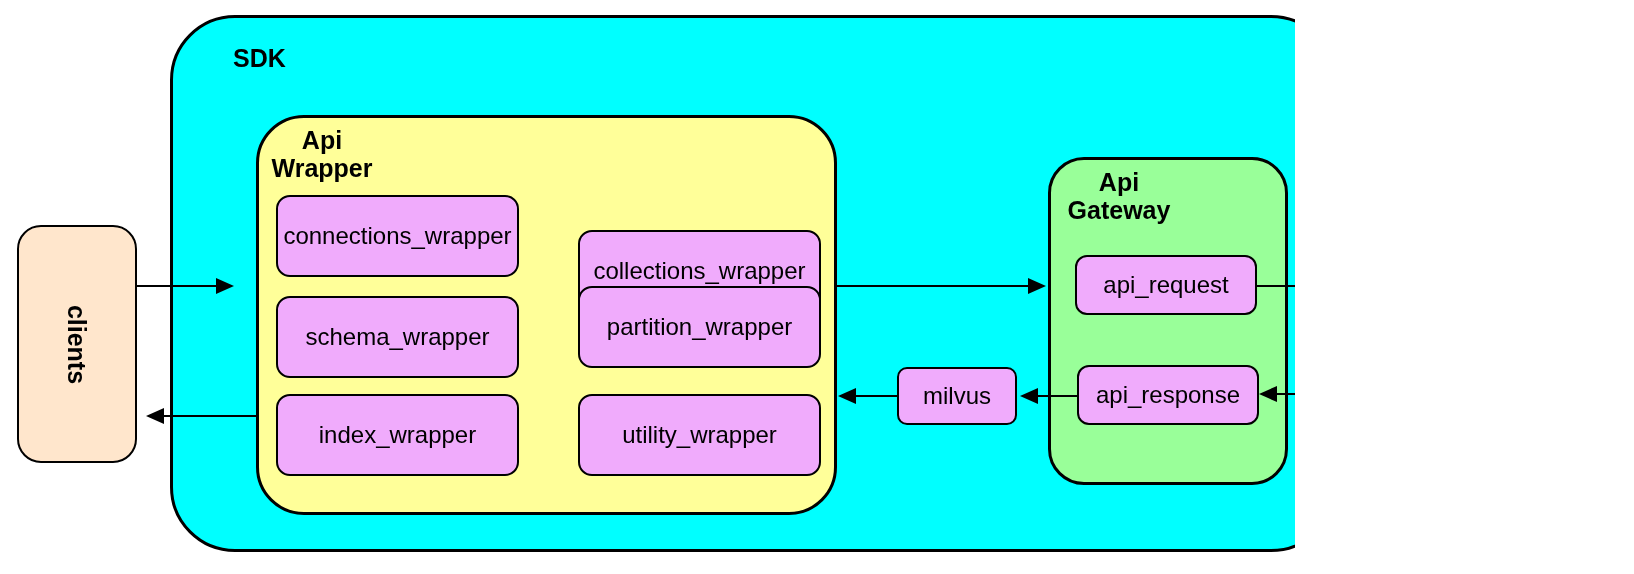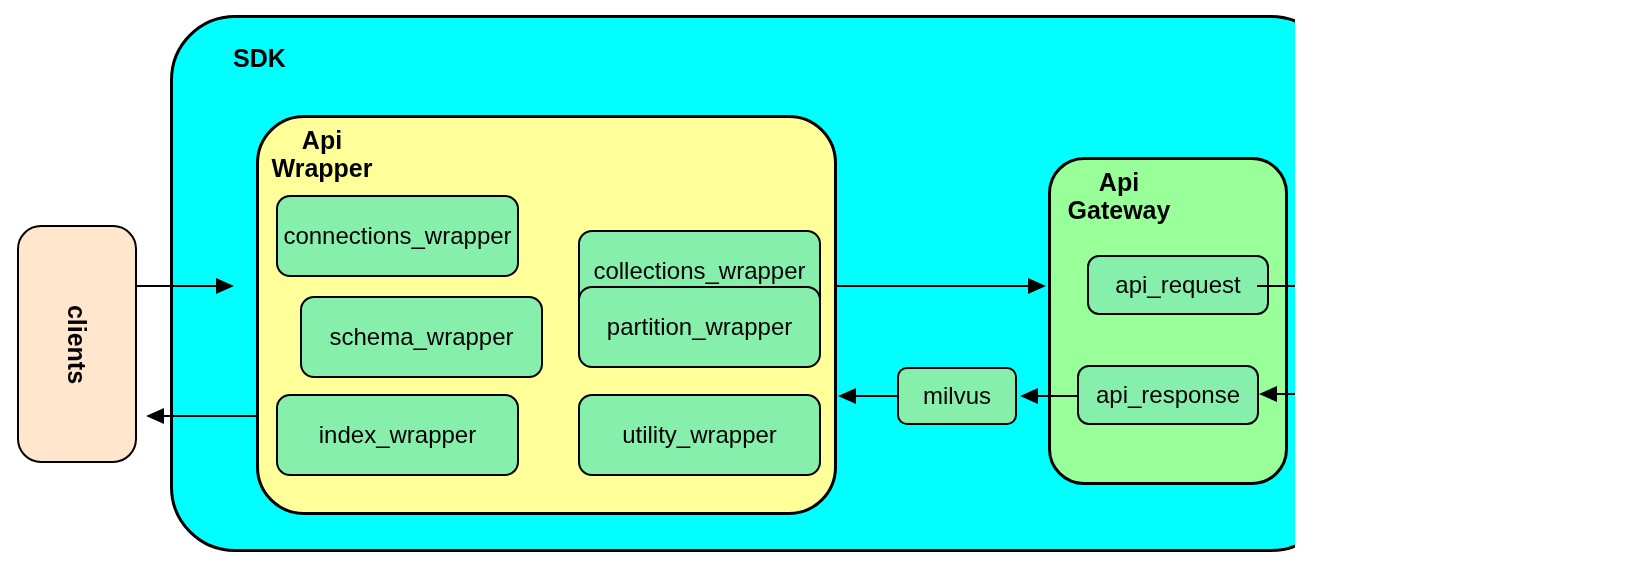--- a/index.html
+++ b/index.html
@@ -10,21 +10,21 @@
   
   .box { position:absolute; box-sizing:border-box; border:3px solid #000000; }
   .sdk        { left:170px; top:15px;  width:1166px; height:537px; background:#00FFFF; border-radius:65px; }
   .wrapper    { left:256px; top:115px; width:581px;  height:400px; background:#FFFF99; border-radius:48px; }
   .gateway    { left:1048px; top:157px; width:240px; height:328px; background:#99FF99; border-radius:36px; }
   .clients    { left:17px;  top:225px; width:120px;  height:238px; background:#FFE6CC; border-radius:24px; border-width:2.5px;
                 display:flex; align-items:center; justify-content:center; }
   .milvus     { left:1376px; top:147px; width:240px; height:396px; background:#E8E8E8; border-radius:36px; border-width:2.5px;
                 display:flex; align-items:center; justify-content:center;padding-left:8px; }
   
-  .node { position:absolute; box-sizing:border-box; background:#86efac; border:2.5px solid #000000;
+  .node { position:absolute; box-sizing:border-box; background:#f0abfc; border:2.5px solid #000000;
           display:flex; align-items:center; justify-content:center;
           font-size:24px; line-height:1.1; white-space:nowrap; }
   .module   { width:243px; height:82px; border-radius:14px; }
   .gw-node  { width:182px; height:60px; border-radius:12px; }
   .checker  { left:897px; top:367px; width:120px; height:58px; border-radius:10px; }
   
   .clabel { position:absolute; font-weight:bold; font-size:25px; line-height:28px; }
   .sdk-label     { left:60px; top:26px; }
   .wrapper-label { left:8px;  top:8px;  width:110px; text-align:center; }
   .gateway-label { left:0px;  top:8px;  width:136px; text-align:center; }
@@ -50,32 +50,32 @@
 
   </div>
 
   <div class="box wrapper">
     <div class="clabel wrapper-label">
       <span style="display:block">Api</span>
       <span style="display:block">Wrapper</span>
     </div>
     <div class="node module" style="left:17px; top:77px;">connections_wrapper</div>
     <div class="node module" style="left:319px; top:77px;margin-top:35px;">collections_wrapper</div>
-    <div class="node module" style="left:17px; top:178px;margin-left:24px;">schema_wrapper</div>
+    <div class="node module" style="left:17px; top:178px;">schema_wrapper</div>
     <div class="node module" style="left:319px; top:168px;">partition_wrapper</div>
     <div class="node module" style="left:17px; top:276px;">index_wrapper</div>
     <div class="node module" style="left:319px; top:276px;">utility_wrapper</div>
   </div>
 
   <div class="box gateway">
     <div class="clabel gateway-label">
       <span style="display:block">Api</span>
       <span style="display:block">Gateway</span>
     </div>
-    <div class="node gw-node" style="left:36px; top:95px;">api_request</div>
+    <div class="node gw-node" style="left:24px; top:95px;">api_request</div>
     <div class="node gw-node" style="left:26px; top:205px;">api_response</div>
   </div>
 
   <div class="node checker">milvus</div>
 
   <div class="box clients">
     <span class="vtext">clients</span>
   </div>
 
   <div class="box milvus">

